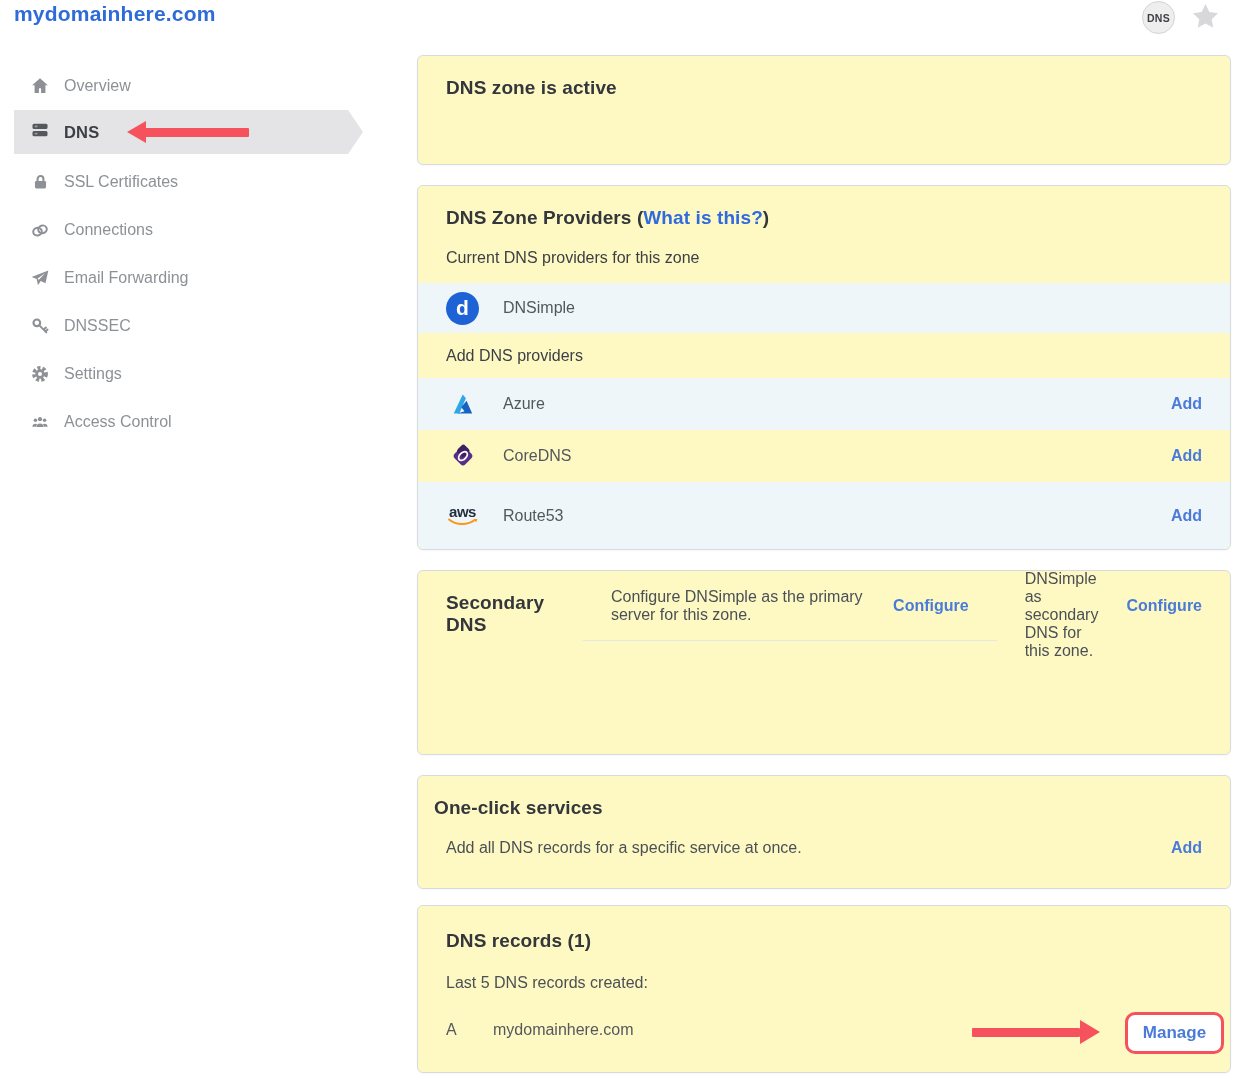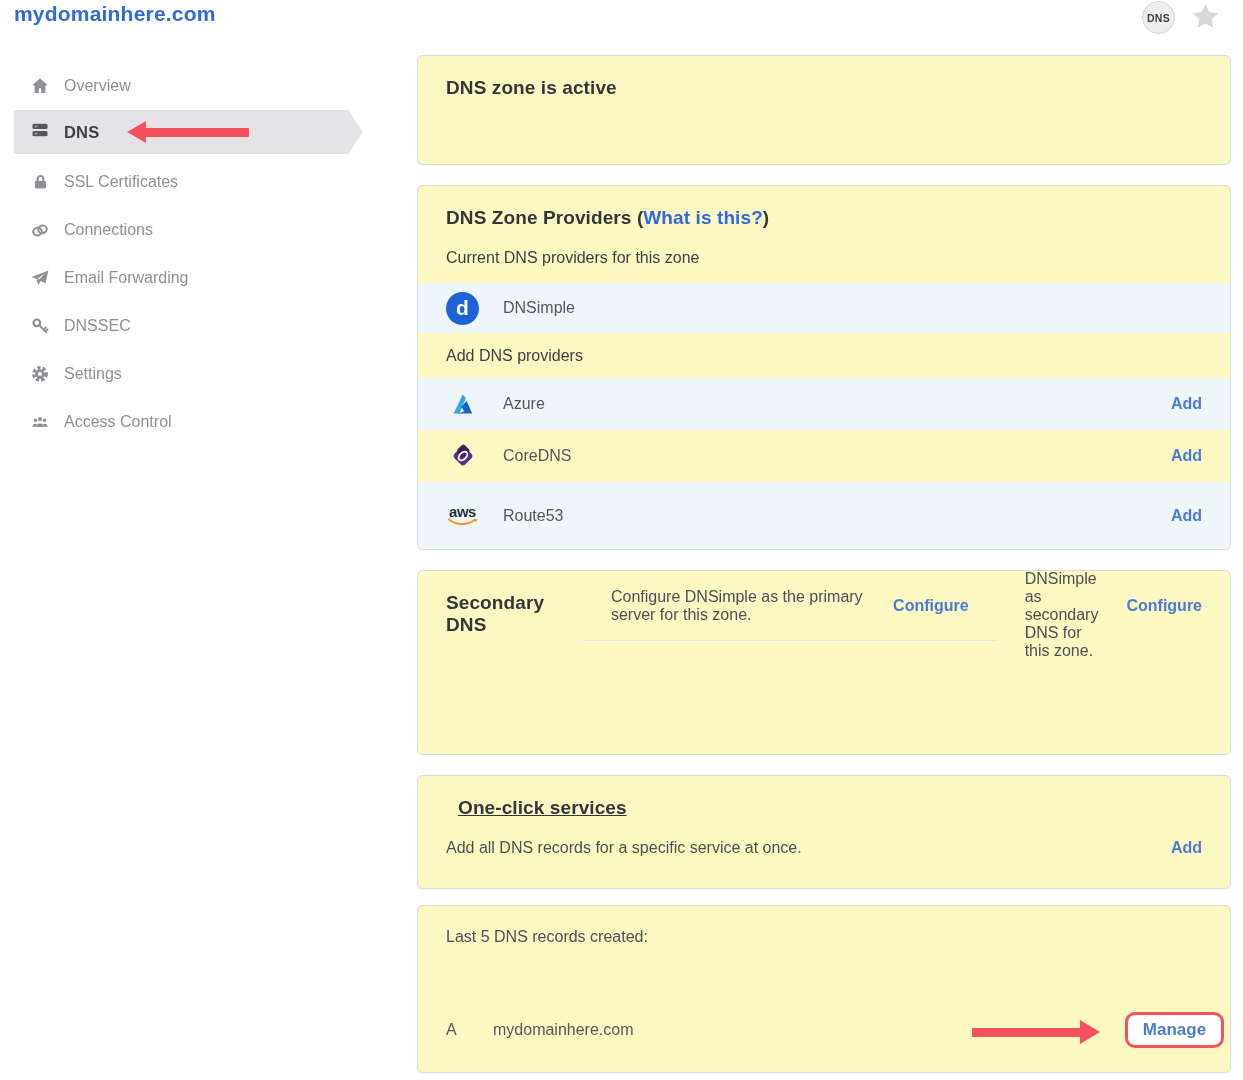--- a/index.html
+++ b/index.html
@@ -57,29 +57,29 @@
   .p-row { height:52px; }
   .p-row:last-child { flex:1; }
 
   .card3 { top:570px; height:185px; display:flex; flex-direction:row; }
   .card3 h2 { margin:21px 28px 0; }
   .c3-row { display:flex; align-items:center; justify-content:space-between; padding:0 28px; height:70px; }
   .c3-row.first { border-bottom:1px solid #e4e6e9; }
   .c3-row.second { flex:1;gap:28px; }
 
   .card4 { top:775px; height:114px; }
-  .card4 h2 { margin:21px 40px 0;text-decoration:underline; }
+  .card4 h2 { margin:21px 16px 0; }
   .card4 .flex-row { margin:20px 28px 16px; }
 
   .card5 { top:905px; height:168px; }
   .card5 h2 { margin:24px 28px 0; }
   .card5 .subtitle { margin:22px 28px 0; font-size:16px; color:#4b5056; }
   .record-row { position:absolute; left:28px; top:115px; display:flex; align-items:center; font-size:16px; color:#54585e; }
   .record-type { width:47px; }
-  .manage-box { position:absolute; left:707px; top:106px; width:99px; height:36px; border:3px solid #f6525e;
+  .manage-box { position:absolute; left:707px; top:106px; width:99px; height:42px; border:3px solid #f6525e;
     border-radius:10px; display:flex; align-items:center; justify-content:center; background:#fff; }
   .manage-box .blue-link { font-size:17px; }
 
   
   .dnsimple-logo { width:33px; height:33px; border-radius:50%; background:#1e63d5; display:flex;
     align-items:center; justify-content:center; color:#ffffff; font-weight:bold; font-size:21px; line-height:1; padding-bottom:2px; }
   .logo-cell { width:33px; display:flex; align-items:center; justify-content:center; }
   .aws-logo { display:flex; flex-direction:column; align-items:center; width:36px; }
   .aws-text { font-size:15px; font-weight:bold; color:#232f3e; letter-spacing:-.5px; line-height:13px; }
 </style>
@@ -260,20 +260,21 @@
 
   <div class="card card4">
     <h2>One-click services</h2>
     <div class="flex-row">
       <span class="body-text">Add all DNS records for a specific service at once.</span>
       <a class="blue-link">Add</a>
     </div>
   </div>
 
   <div class="card card5">
+    <h2>DNS records (1)</h2>
     <div class="subtitle">Last 5 DNS records created:</div>
     <div class="record-row">
       <span class="record-type">A</span>
       <span>mydomainhere.com</span>
     </div>
     <div class="red-arrow-right">
       <div class="shaft"></div>
         <div class="head"></div>
     </div>
     <div class="manage-box">

